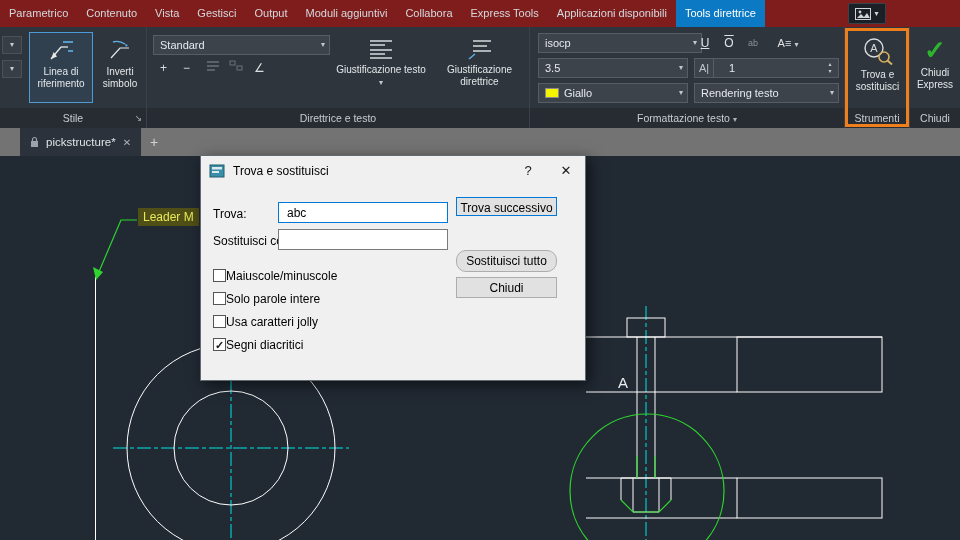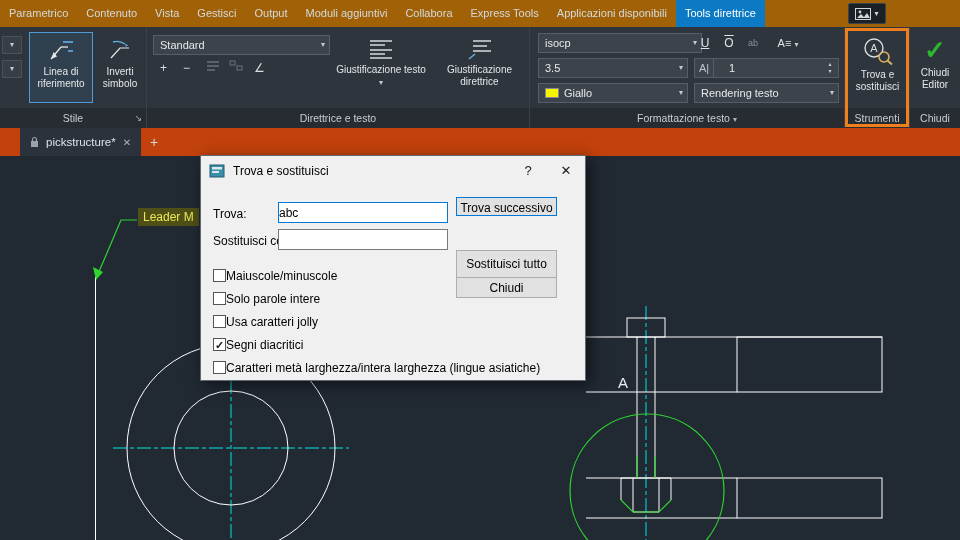--- a/index.html
+++ b/index.html
@@ -2,21 +2,21 @@
 <html><head>
 <meta charset="utf-8">
 <style>
   * { box-sizing: border-box; margin: 0; padding: 0; }
   html,body { width:960px; height:540px; overflow:hidden; background:#212933;
               font-family:"Liberation Sans", sans-serif; }
   #app { position:relative; width:960px; height:540px; }
 
   
   .menubar { position:absolute; left:0; top:0; width:960px; height:27px;
-             background:#a16207; display:flex; align-items:stretch; z-index:20; }
+             background:#7f1d1d; display:flex; align-items:stretch; z-index:20; }
   .menu-items { display:flex; }
   .menu-item { color:#d4d9dd; font-size:11px; line-height:27px; padding:0 9px;
                white-space:nowrap; cursor:default; }
   .menu-item.active { background:#0b79c4; color:#ffffff; }
   .menu-media-btn { position:absolute; left:848px; top:3px; width:38px; height:21px;
                     border:1px solid #3a424c; border-radius:2px; display:flex;
                     align-items:center; justify-content:center; gap:3px; background:#1b2026; }
   .menu-media-btn .caret { color:#cfd4d9; font-size:8px; }
 
   
@@ -66,21 +66,21 @@
                       align-items:center; justify-content:center; line-height:7px; }
 
   .check-glyph { color:#2db52d; font-size:26px; font-weight:bold; line-height:26px; }
 
   
   .annotation-box { position:absolute; left:845px; top:28px; width:64px; height:99px;
                     border:3px solid #ef7f1c; z-index:45; pointer-events:none; }
 
   
   .filetabs { position:absolute; left:0; top:128px; width:960px; height:28px;
-              background:#c2410c; display:flex; align-items:stretch; z-index:10; }
+              background:#737373; display:flex; align-items:stretch; z-index:10; }
   .file-tab { margin-left:20px; background:#2b323b; color:#dfe3e6; font-size:11.5px;
               display:flex; align-items:center; gap:7px; padding:0 10px; }
   .file-tab .tab-close { color:#aab2ba; font-size:10px; }
   .tab-add { width:26px; display:flex; align-items:center; justify-content:center;
              color:#cfd6da; font-size:14px; }
 
   
   .canvas { position:absolute; left:0; top:156px; width:960px; height:384px;
             background:#212933; z-index:1; }
   .canvas svg { position:absolute; left:0; top:0; }
@@ -93,21 +93,21 @@
             background:#f0f0f0; border:1px solid #5f6a72; z-index:30;
             box-shadow:4px 4px 14px rgba(0,0,0,0.55); font-size:12px; color:#000; }
   .dlg-titlebar { position:absolute; left:0; top:0; right:0; height:30px; background:#f0f0f0;
                   display:flex; align-items:center; }
   .dlg-title { margin-left:8px; font-size:12px; }
   .dlg-title-icon { width:16px; height:14px; margin-left:8px; }
   .dlg-btns { margin-left:auto; display:flex; height:30px; }
   .dlg-sysbtn { width:38px; text-align:center; line-height:30px; font-size:13px; color:#1a1a1a; }
   .dlg-label { position:absolute; font-size:12px; color:#000; }
   .dlg-input { position:absolute; height:21px; width:170px; background:#fff;
-               border:1px solid #7a7a7a; font-size:12px; padding:0 0;
+               border:1px solid #7a7a7a; font-size:12px; padding:0 8px;
                font-family:"Liberation Sans", sans-serif; color:#000; }
   .dlg-input.focused { border:1px solid #0078d7; }
   .dlg-btn { position:absolute; width:101px; height:19px; background:#e1e1e1;
              border:1px solid #adadad; font-size:12px; text-align:center;
              font-family:"Liberation Sans", sans-serif; color:#000; line-height:20px; }
   .dlg-btn.default { border:1px solid #0078d7; }
   .cb-list { position:absolute; left:12px; top:108px; }
   .cb-row { display:flex; align-items:center; height:23px; }
   .cb-box { width:13px; height:13px; background:#fff; border:1px solid #555;
             font-size:11px; line-height:12px; text-align:center; color:#1a1a1a;
@@ -280,21 +280,21 @@
       </div>
       <div class="panel-label">
         <span>Strumenti</span>
       </div>
     </div>
 
     <div class="panel" style="left:910px;width:50px;border-right:none;">
       <div class="panel-body">
         <div class="big-btn" style="left:2px;top:4px;width:46px;height:73px;">
           <span class="check-glyph">✓</span>
-          <span class="blabel">Chiudi Editor</span>
+          <span class="blabel">Chiudi Express</span>
         </div>
       </div>
       <div class="panel-label">
         <span>Chiudi</span>
       </div>
     </div>
   </div>
 
   <div class="annotation-box"></div>
 
@@ -373,40 +373,36 @@
         <div class="dlg-sysbtn">✕</div>
       </div>
     </div>
 
     <span class="dlg-label" style="left:12px;top:51px;">Trova:</span>
     <input class="dlg-input focused" style="left: 77px; top: 46px;" value="abc">
     <button class="dlg-btn default" style="left:255px;top:41px;">Trova successivo</button>
 
     <span class="dlg-label" style="left:12px;top:78px;">Sostituisci con:</span>
     <input class="dlg-input" style="left: 77px; top: 73px;" value="">
-    <button class="dlg-btn" style="left:255px;top:94px;height:28px;">Sostituisci tutto</button>
+    <button class="dlg-btn" style="left:255px;top:94px;height:22px;border-radius:10px;">Sostituisci tutto</button>
     <button class="dlg-btn" style="left:255px;top:121px;height:21px;">Chiudi</button>
 
     <div class="cb-list">
         <div class="cb-row">
           <span class="cb-box"></span>
           <span class="cb-text">Maiuscole/minuscole</span>
         </div>
         <div class="cb-row">
           <span class="cb-box"></span>
           <span class="cb-text">Solo parole intere</span>
         </div>
         <div class="cb-row">
           <span class="cb-box"></span>
           <span class="cb-text">Usa caratteri jolly</span>
         </div>
         <div class="cb-row">
           <span class="cb-box">✓</span>
           <span class="cb-text">Segni diacritici</span>
         </div>
-        <div class="cb-row">
-          <span class="cb-box"></span>
-          <span class="cb-text">Caratteri metà larghezza/intera larghezza (lingue asiatiche)</span>
-        </div>
       </div>
   </div>
 
 </div>
 
 </body></html>

